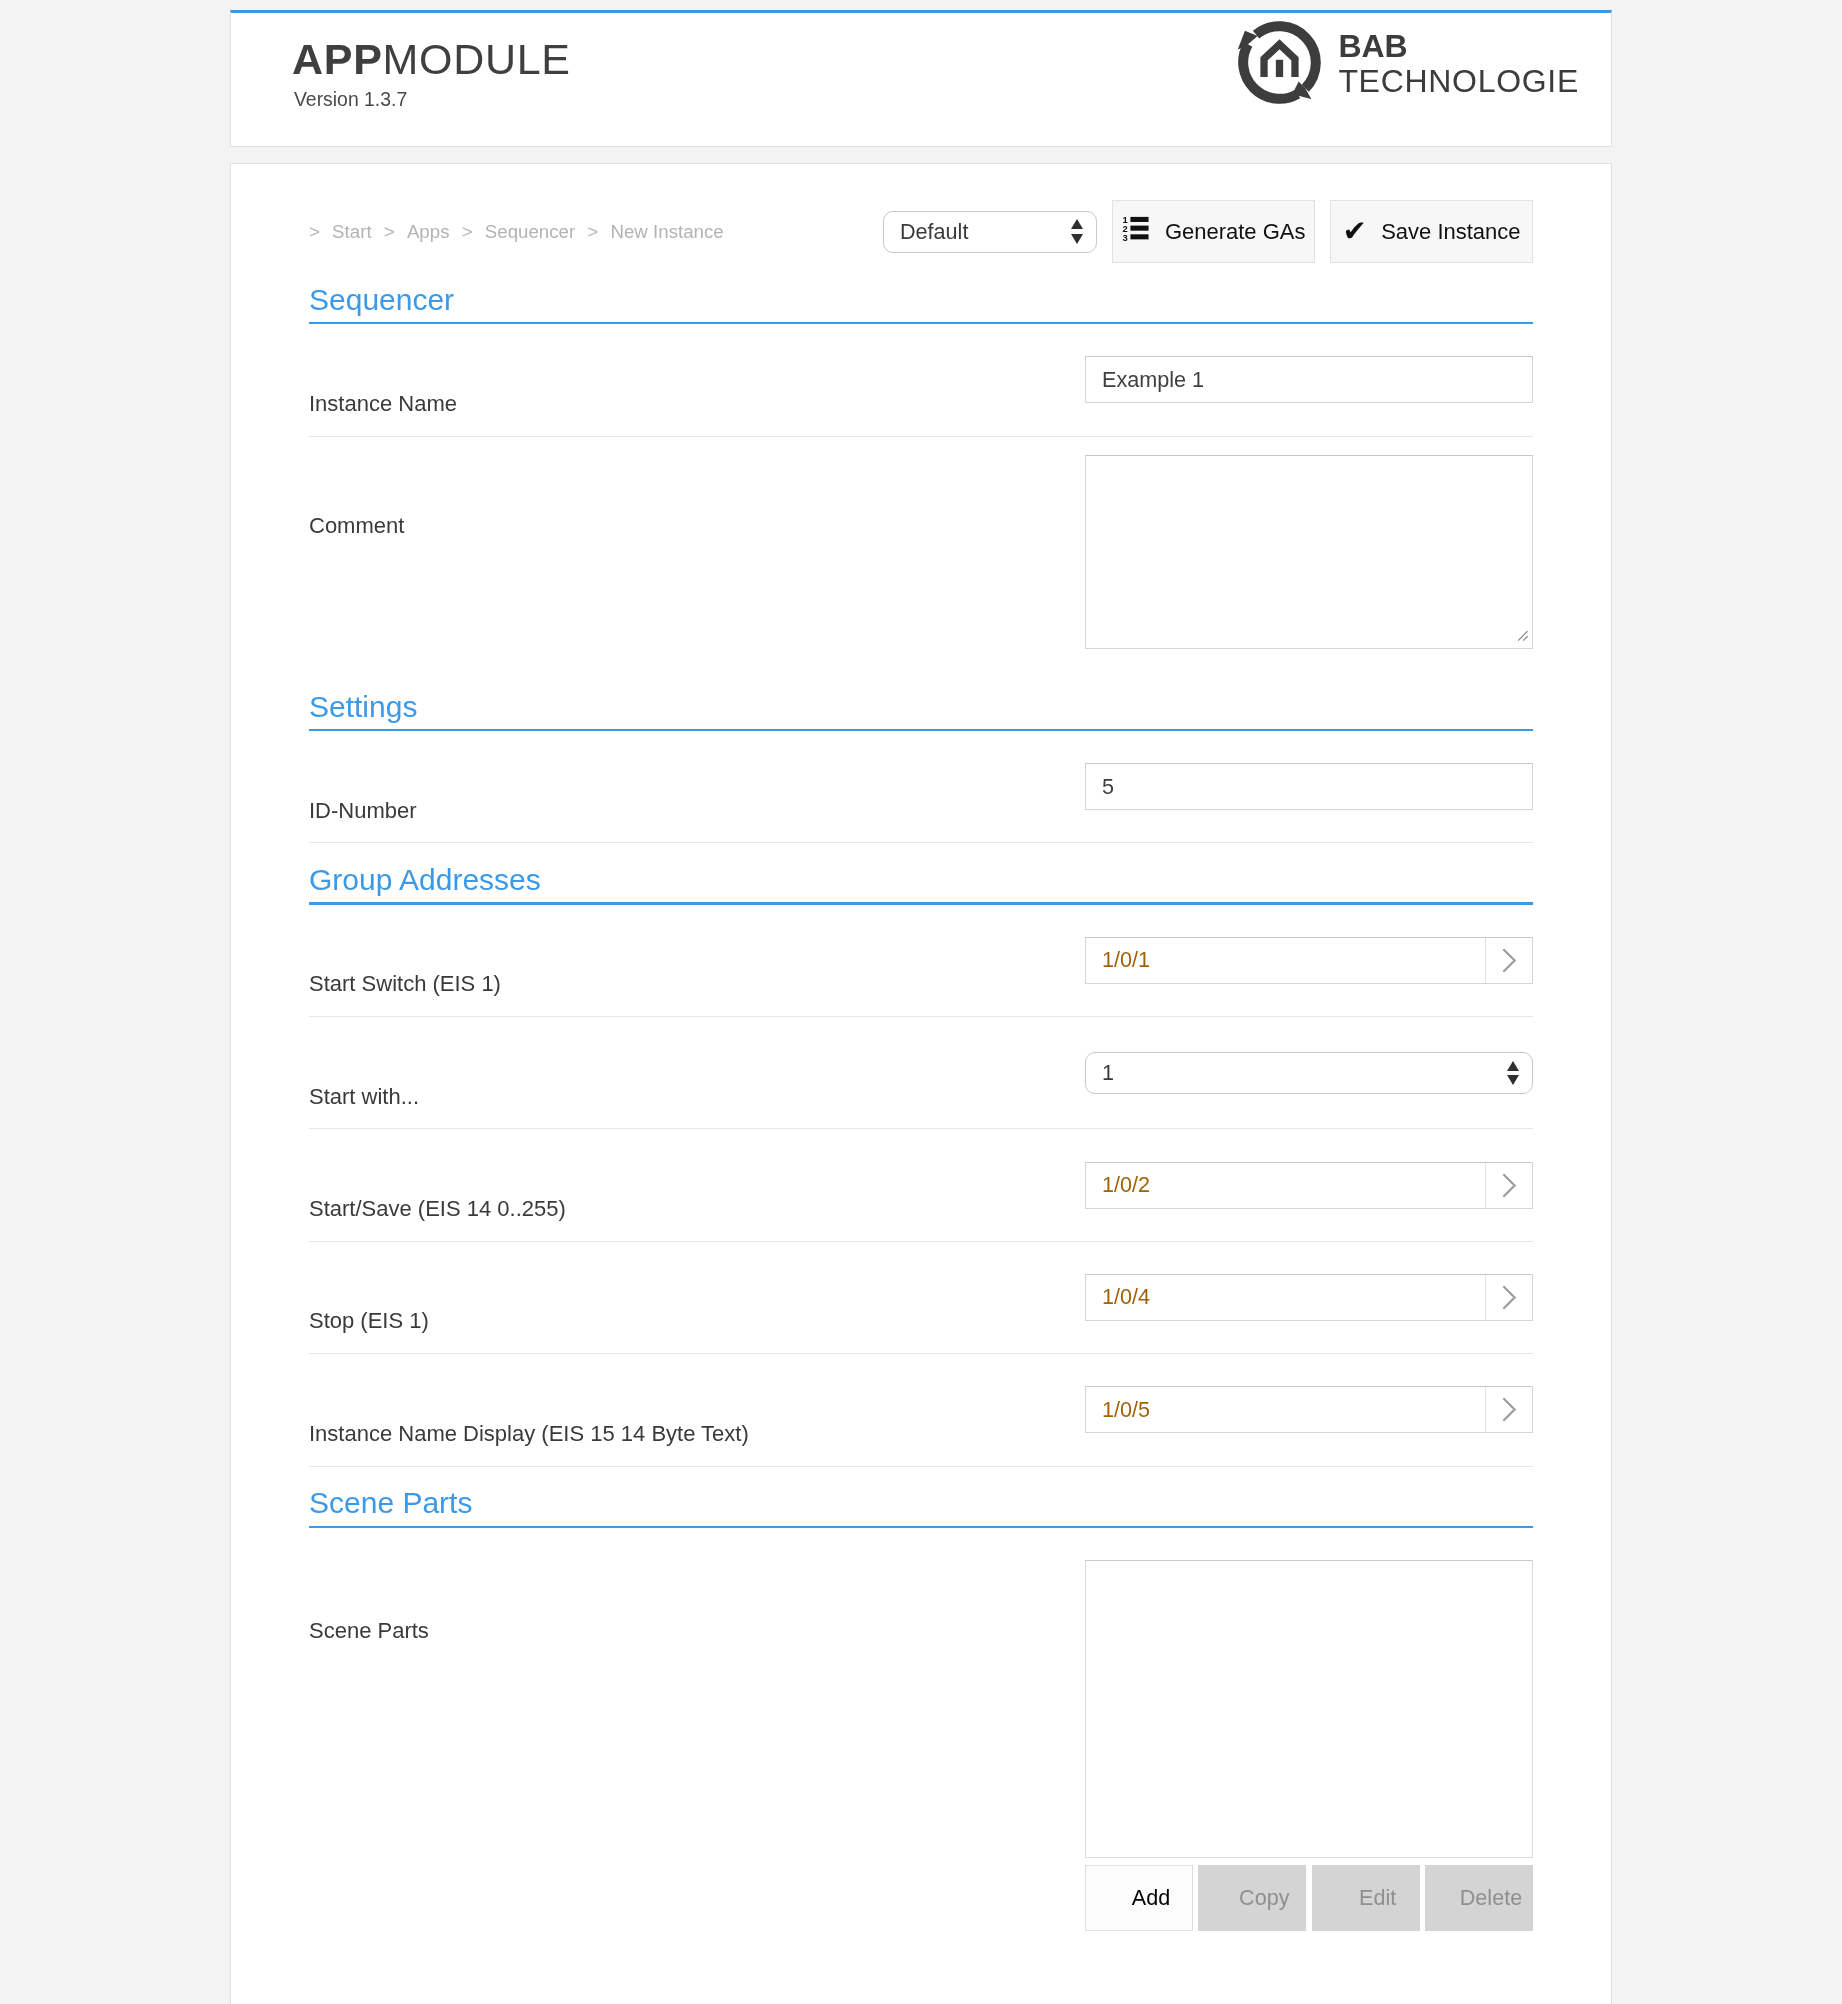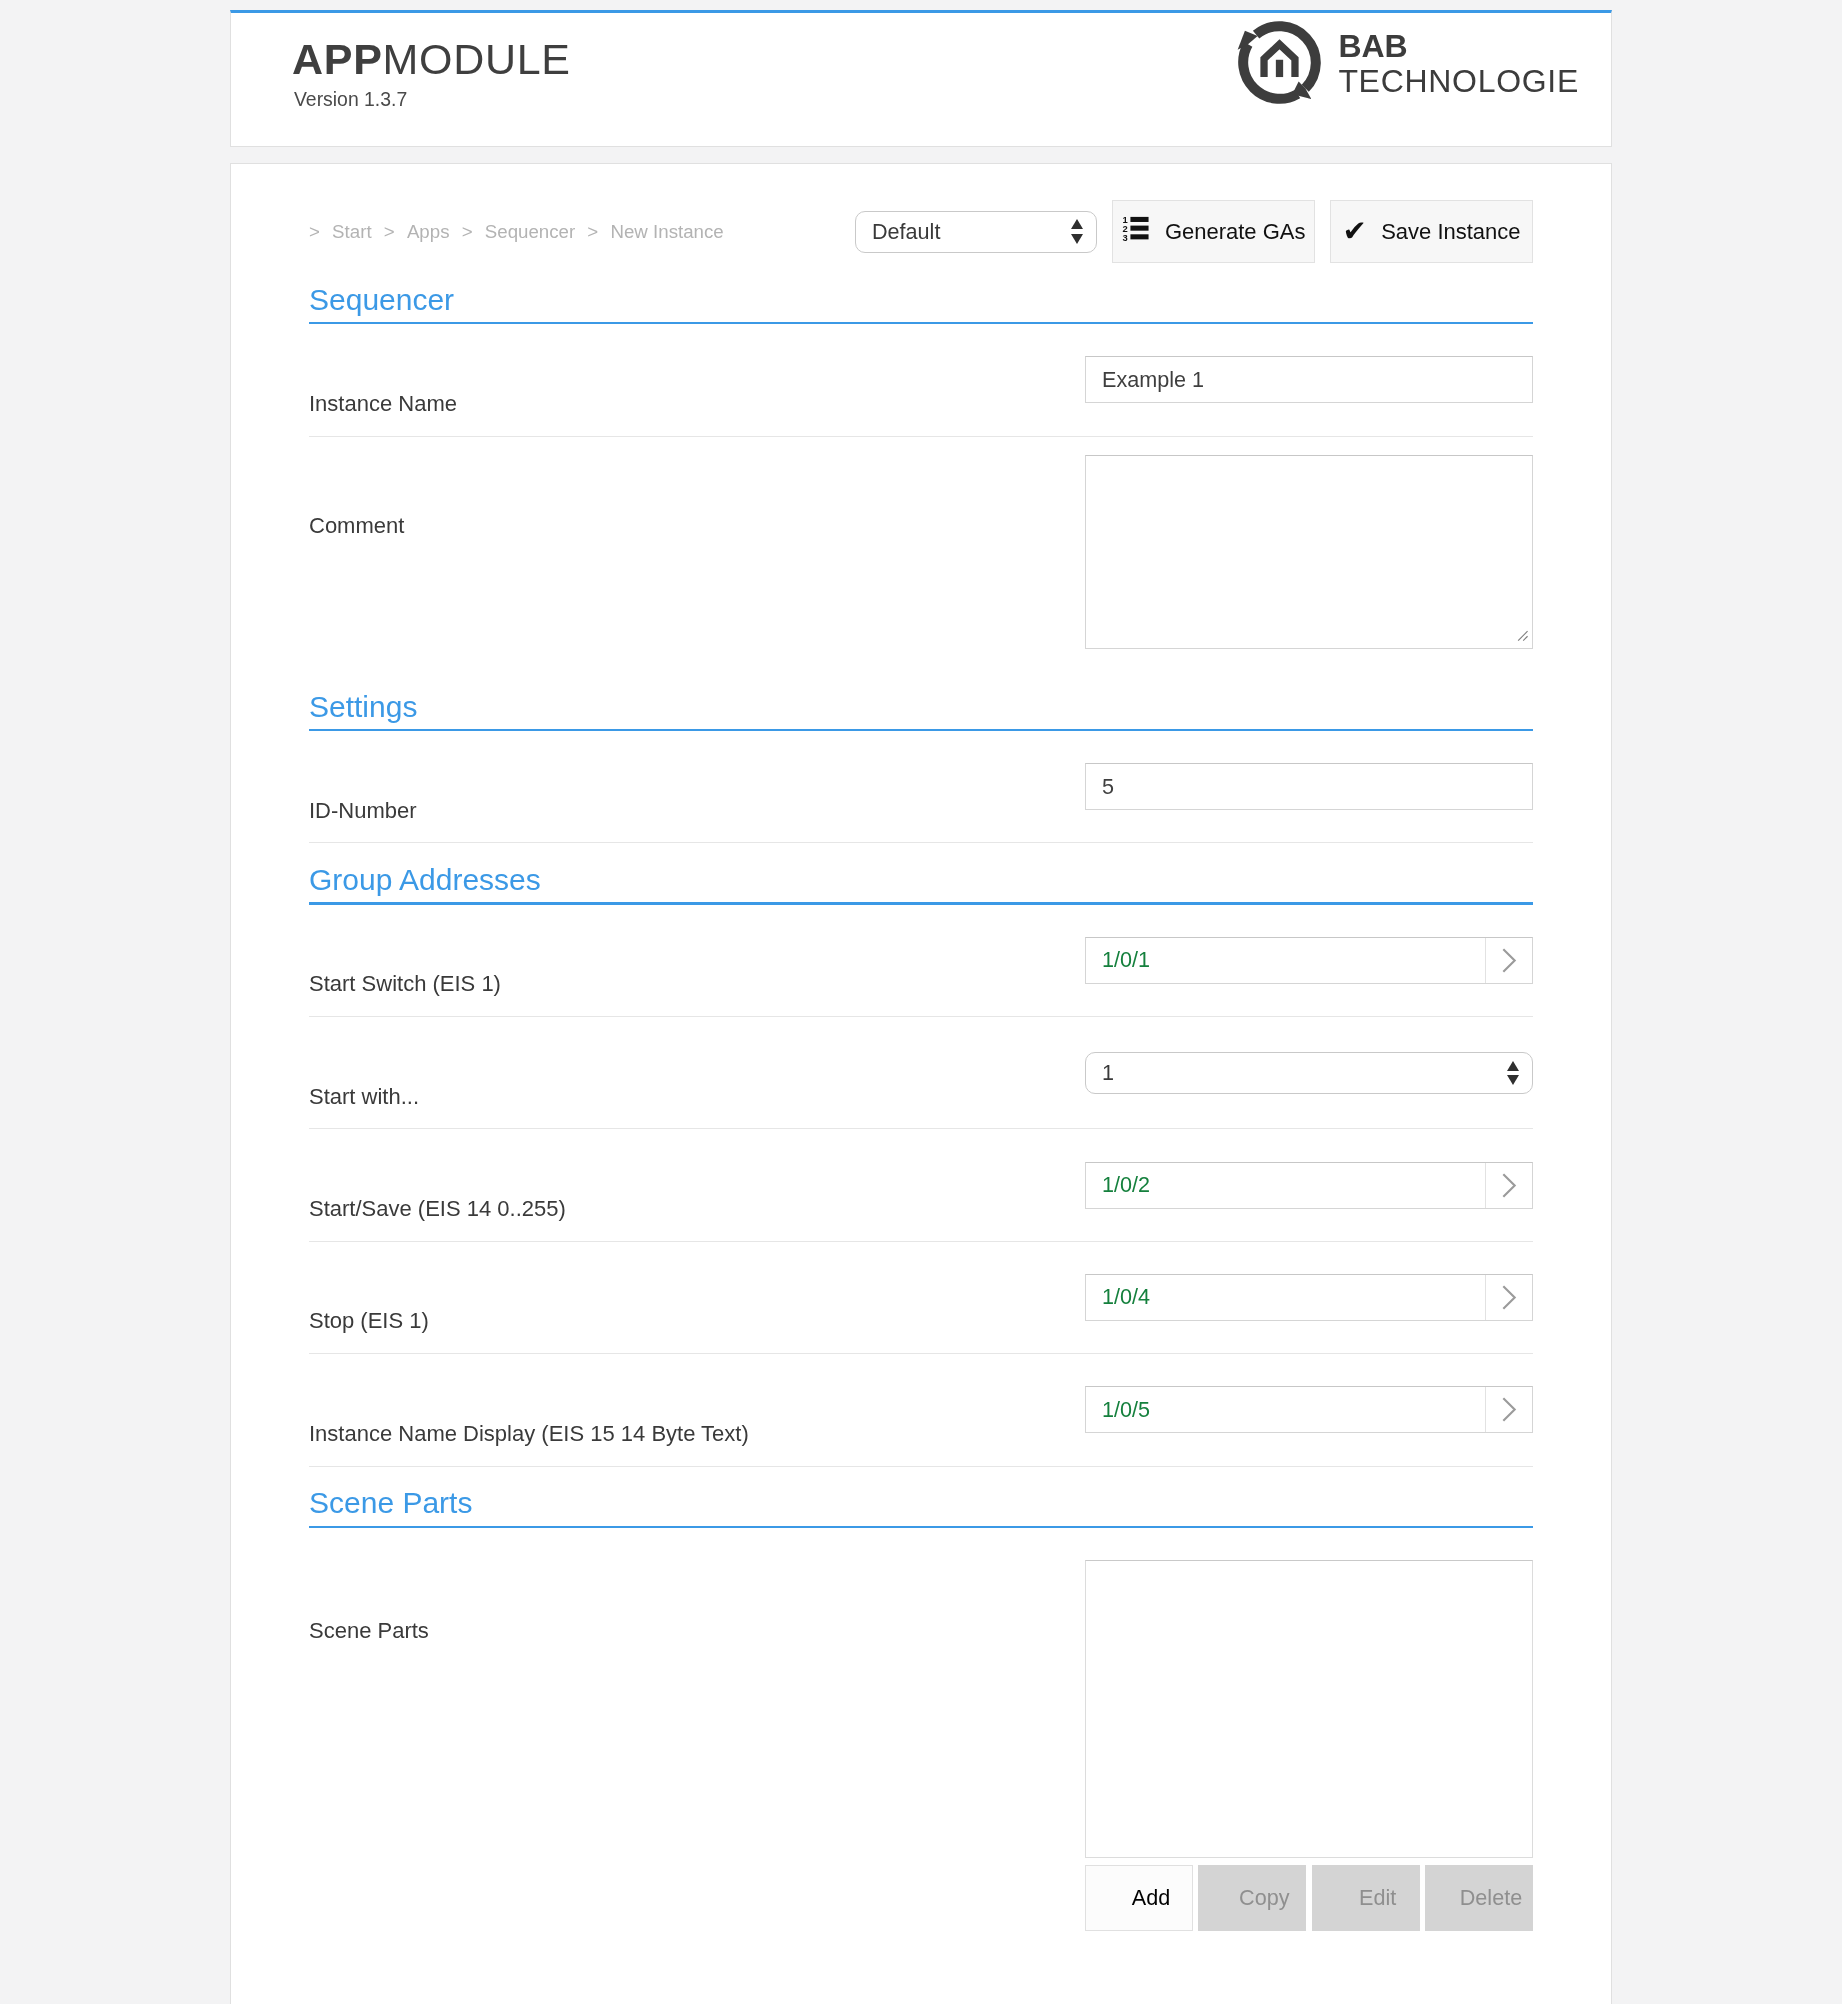--- a/index.html
+++ b/index.html
@@ -36,21 +36,21 @@
   .main-card { margin-top: 16px; padding: 0 78px 29px 78px; min-height: 1821px; }
   .topbar { padding-top: 36px; display: flex; justify-content: space-between; align-items: center; height: 99px; }
   .breadcrumb { display: flex; gap: 12.2px; font-size: 18.7px; color: #b3b3b3; align-items: center; }
   .breadcrumb .crumb { cursor: pointer; }
   .controls { display: flex; align-items: center; gap: 15px; }
   .fake-select {
     height: 42px; border: 1.4px solid #c9c9c9; border-radius: 10px; background: #fff;
     display: flex; align-items: center; font-size: 21.6px; color: #3a3a3a;
     padding: 0 13px 0 16px; position: relative;
   }
-  .fake-select.small { width: 242px; }
+  .fake-select.small { width: 214px; }
   .sel-arrows { margin-left: auto; display: flex; flex-direction: column; gap: 4.3px; align-items: center; }
   .tri-up { width: 0; height: 0; border-left: 6.5px solid transparent; border-right: 6.5px solid transparent; border-bottom: 10px solid #2f2f2f; }
   .tri-down { width: 0; height: 0; border-left: 6.5px solid transparent; border-right: 6.5px solid transparent; border-top: 10px solid #2f2f2f; }
   .btn {
     height: 63px; background: #f7f7f7; border: 1.4px solid #e2e2e2;
     display: flex; align-items: center; justify-content: center; gap: 14.4px;
     font-size: 22px; color: #111; cursor: pointer;
   }
   .btn.w282 { width: 203px; }
   .check { font-size: 29px; font-weight: 700; color: #111; line-height: 1; }
@@ -69,21 +69,21 @@
   }
   .ta-wrap { position: relative; width: 448px; }
   textarea.ta {
     width: 448px; height: 194px; border: 1.4px solid #d5d5d5; border-top-color: #c7c7c7;
     resize: none; outline: none; font-family: "Liberation Sans", sans-serif; font-size: 21.6px; padding: 8.6px 13px;
   }
   .resize-grip { position: absolute; right: 4.3px; bottom: 7.2px; }
   .label-pad { padding-top: 10px; }
   
   .ga-group { display: flex; width: 448px; height: 47px; border: 1.4px solid #d5d5d5; border-top-color: #c7c7c7; background: #fff; }
-  .ga-group input { flex: 1; border: none; outline: none; font-family: "Liberation Sans", sans-serif; font-size: 21.6px; color: #15803d; padding: 0 16px; min-width: 0; }
+  .ga-group input { flex: 1; border: none; outline: none; font-family: "Liberation Sans", sans-serif; font-size: 21.6px; color: #a16207; padding: 0 16px; min-width: 0; }
   .ga-btn { width: 47px; border-left: 1.4px solid #e2e2e2; display: flex; align-items: center; justify-content: center; cursor: pointer; background: #fff; }
   .fake-select.full { width: 448px; }
   
   .listbox { width: 448px; height: 298px; background: #fff; border: 1.4px solid #dcdcdc; border-top-color: #c9c9c9; }
   .scene-btnrow { width: 448px; display: flex; justify-content: space-between; margin-top: 7.2px; }
   .scene-btn {
     width: 108px; height: 66px; display: flex; align-items: center; justify-content: center;
     font-size: 21.6px; cursor: pointer; padding-left: 24px;
   }
   .scene-btn.enabled { background: #fcfcfc; border: 1.4px solid #e0e0e0; color: #000; }

